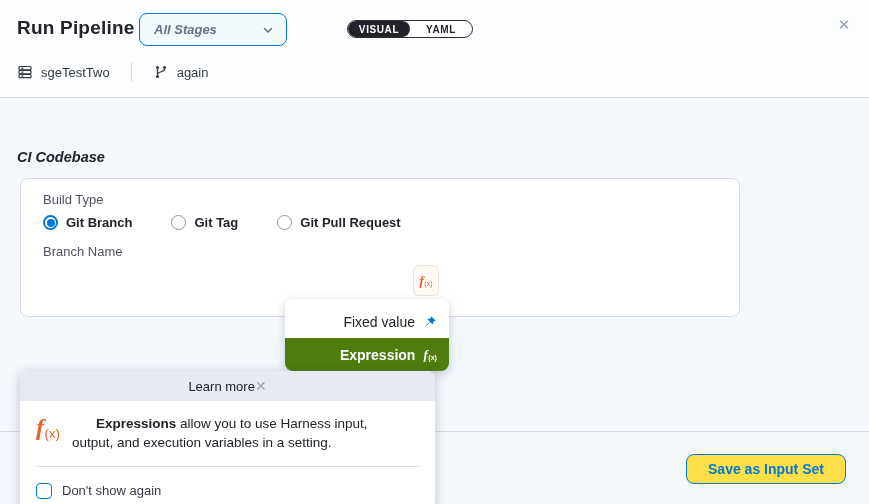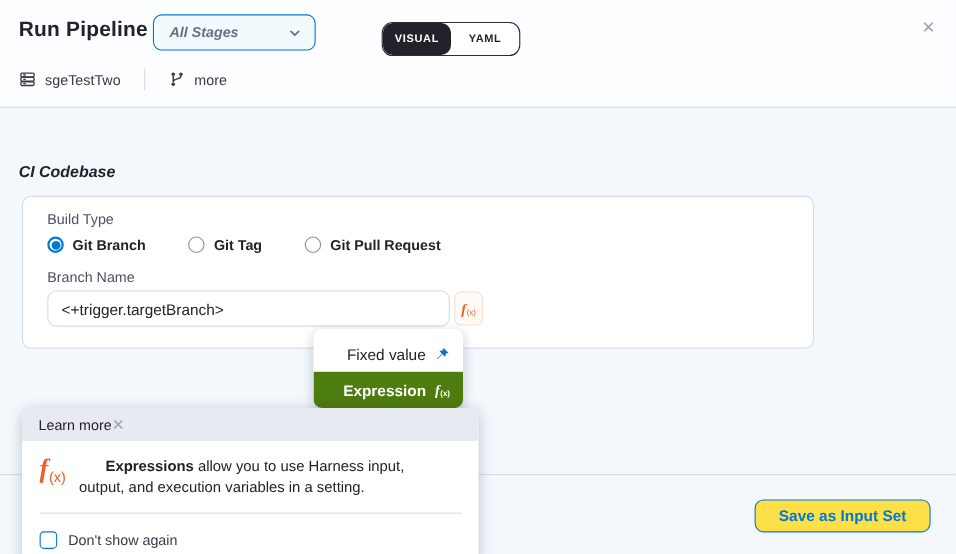--- a/index.html
+++ b/index.html
@@ -25,21 +25,21 @@
   }
   .stage-select {
     position: absolute; left: 139px; top: 13px; width: 148px; height: 33px;
     background: #f3fafe;
     border: 1px solid #0278d5; border-radius: 8px;
     display: flex; align-items: center; justify-content: space-between;
     padding: 0 12px 0 14px; cursor: pointer; font-style: italic;
   }
   .stage-select .val { font-size: 13px; font-weight: 600; color: #6b6d85; }
   .mode-toggle {
-    position: absolute; left: 347px; top: 20px; width: 126px; height: 31px;
+    position: absolute; left: 347px; top: 20px; width: 126px; height: 18px;
     border: 1px solid #2b2b3a; border-radius: 10px;
     background: #fff; display: flex; overflow: hidden; cursor: pointer;
   }
   .mode-seg {
     flex: 1; display: flex; align-items: center; justify-content: center;
     font-size: 10px; font-weight: 700; letter-spacing: .6px; color: #22222a;
   }
   .mode-seg.active { background: #22222a; color: #fff; border-radius: 9px; }
   .close-x {
     position: absolute; right: 16px; top: 16px; width: 18px; height: 18px;
@@ -98,42 +98,42 @@
     display: inline-flex; align-items: flex-end; line-height: 1;
   }
   .fx i { font-style: italic; font-family: "Liberation Serif", serif; font-weight: 600; }
   .fx sub { font-size: .55em; margin-left: .5px; transform: translateY(1px); }
   .fx-sm { font-size: 13px; }
   .fx-menu-glyph { font-size: 13px; color: #fff; }
   .fx-big { font-size: 24px; }
 
   
   .vt-menu {
-    position: absolute; left: 285px; top: 299px; width: 136px;
+    position: absolute; left: 285px; top: 299px; width: 164px;
     background: #fff; border-radius: 8px;
     box-shadow: 0 3px 10px rgba(40,41,61,.22);
     padding-top: 7px; z-index: 5; overflow: hidden;
   }
   .vt-item {
     height: 32px; display: flex; align-items: center; justify-content: flex-end;
     gap: 8px; padding: 0 12px; font-size: 14px; color: #22222a; cursor: pointer;
   }
   .vt-item.selected {
     background: #4d7c0f; color: #fff; font-weight: 600; height: 33px;
   }
 
   
   .learn {
     position: absolute; left: 20px; top: 371px; width: 415px; height: 140px;
     background: #fff; border-radius: 8px 8px 0 0;
     box-shadow: 0 2px 12px rgba(40,41,61,.25); z-index: 6;
   }
   .learn-head {
     height: 30px; background: #e8eaf2; border-radius: 8px 8px 0 0;
-    display: flex; align-items: center; justify-content: flex-start;
+    display: flex; align-items: center; justify-content: center;
     padding: 0 15px; font-size: 13px; color: #22222a;
   }
   .learn-close { color: #9fa3b8; font-size: 14px; cursor: pointer; }
   .learn-body { padding: 14px 15px 0 16px; display: flex; gap: 12px; align-items: flex-start; }
   .learn-text { font-size: 13.5px; line-height: 1.4; color: #22222a; width: 340px; }
   .learn-text b { font-weight: 700; padding-left: 24px; }
   .learn-divider { margin: 13px 15px 0 16px; border-top: 1px solid #dddee7; }
   .dont-show {
     display: flex; align-items: center; gap: 10px;
     margin: 16px 16px 0 16px; cursor: pointer;
@@ -193,21 +193,21 @@
     <span>sgeTestTwo</span>
     <span class="sep"></span>
     <span class="icon16">
       <svg width="16" height="16" viewBox="0 0 16 16">
         <circle cx="4.5" cy="3.5" r="1.6" fill="#383946"></circle>
         <circle cx="11.5" cy="3.5" r="1.6" fill="#383946"></circle>
         <circle cx="4.5" cy="12.5" r="1.6" fill="#383946"></circle>
         <path d="M4.5 5 v6 M11.5 5 c0 3.5 -7 2 -7 5.5" fill="none" stroke="#383946" stroke-width="1.3"></path>
       </svg>
     </span>
-    <span>more</span>
+    <span>again</span>
   </div>
 </div>
 
 <div class="section-title">CI Codebase</div>
 
 <div class="card">
   <div class="field-label build-type-label">Build Type</div>
 
   <div class="radio-row">
     <div class="radio-item">
@@ -218,21 +218,20 @@
       <span class="radio"></span>
       <span class="radio-label">Git Tag</span>
     </div>
     <div class="radio-item">
       <span class="radio"></span>
       <span class="radio-label">Git Pull Request</span>
     </div>
   </div>
 
   <div class="field-label branch-label">Branch Name</div>
-  <input class="branch-input" type="text" value="&lt;+trigger.targetBranch&gt;" style="">
   <div class="fx-btn">
     <span class="fx fx-sm">
         <i>f</i>
         <sub>(x)</sub>
       </span>
   </div>
 </div>
 
 <div class="vt-menu">
   <div class="vt-item">

